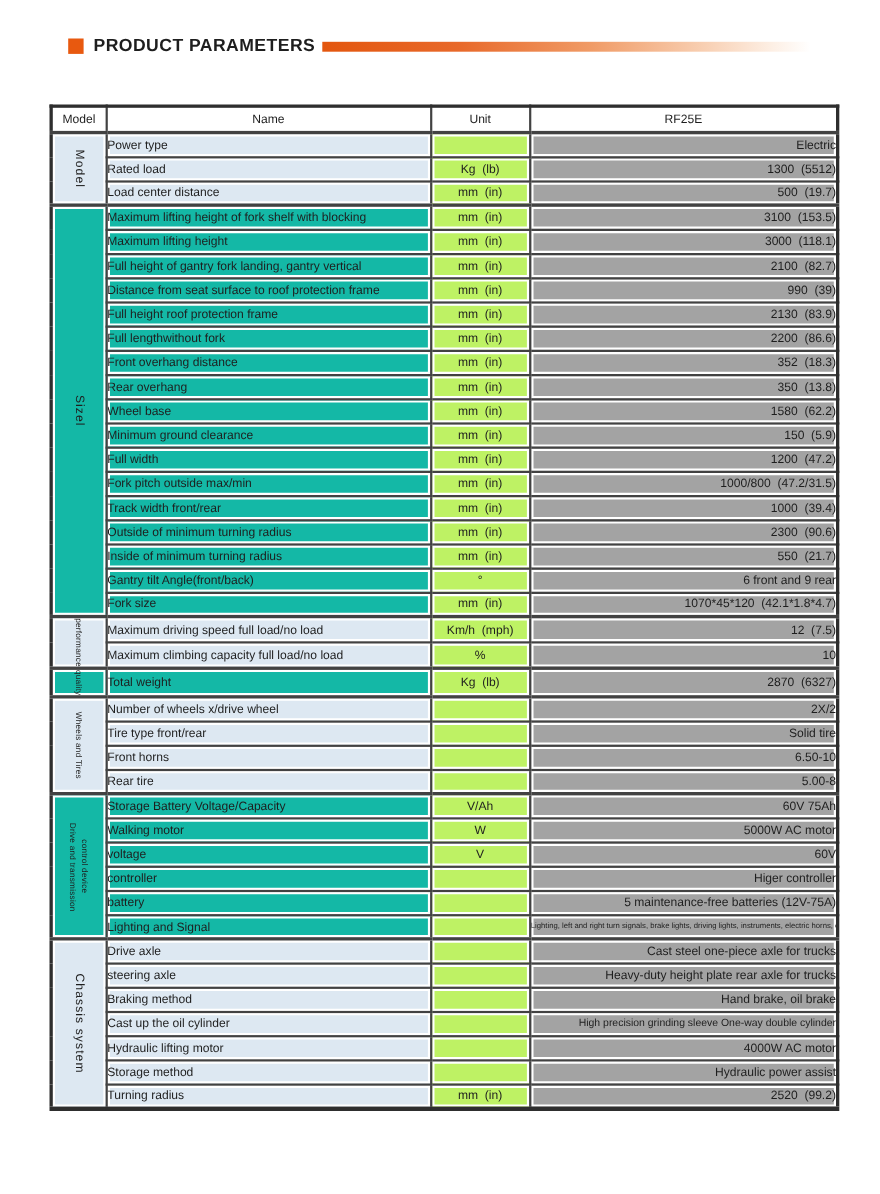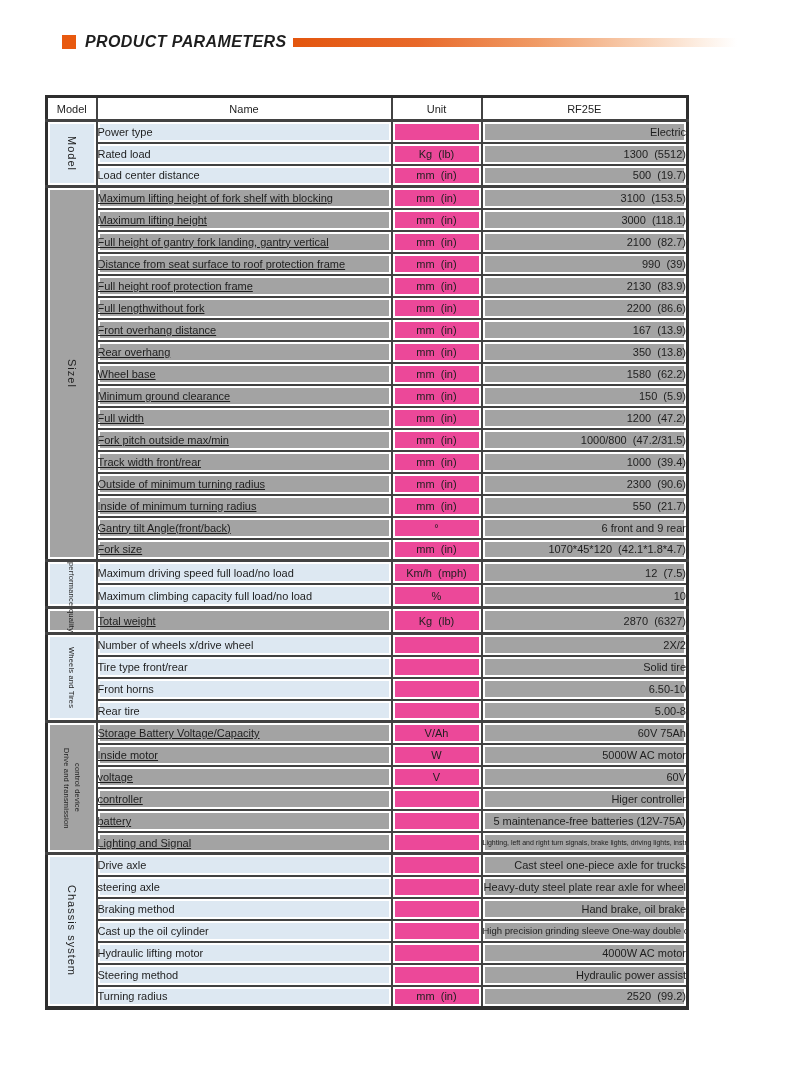--- a/index.html
+++ b/index.html
@@ -4,46 +4,46 @@
 <style>
   * { box-sizing: border-box; }
   html,body { margin:0; padding:0; }
   body {
     width:800px; height:1085px; background:#ffffff;
     font-family:"Liberation Sans", sans-serif; color:#1e1e1e;
     overflow:hidden;
   }
   .title-row { display:flex; align-items:center; margin:31px 63px 0 62px; height:22px; }
   .title-square { width:14px; height:14px; background:var(--accent,#E8590F); margin-right:9px; flex:0 0 auto; }
-  .page-title { font-size:16px; font-weight:700; margin:0; letter-spacing:.4px; white-space:nowrap;font-style:italic; }
+  .page-title { font-size:16px; font-weight:700; margin:0; letter-spacing:.4px; white-space:nowrap; }
   .title-bar { flex:1; height:9px; margin-left:6px;
     background:linear-gradient(90deg,#E3560E 0%,#E8692A 28%,#F09B66 55%,#F8CFB2 78%,#FDEFE4 92%,#ffffff 100%); }
 
   table.params {
     border-collapse:collapse; table-layout:fixed;
-    width:644px; margin:42px 0 0 45px;
+    width:718px; margin:42px 0 0 45px;
     border:3px solid #2E2E2E; border-bottom-width:4px;
   }
   .params th, .params td {
     border:2px solid #424242;
     box-shadow:inset 0 0 0 2px #ffffff;
     font-size:11px; font-weight:normal;
     padding:0; height:22px; overflow:hidden;
   }
   .params thead th { background:#ffffff; text-align:center; height:24px; }
   tr.group-start td { border-top-width:3px;margin-top:23px; }
 
   .name-cell { text-align:left; padding:0 4px 0 14px; }
-  .unit-cell { text-align:center; background:#ec4899; white-space:pre; }
+  .unit-cell { text-align:center; background:#bef264; white-space:pre; }
   .value-cell { text-align:right; padding-right:26px; background:#a3a3a3; white-space:pre; }
   .value-cell.small { font-size:9.5px; }
   .value-cell.tiny  { font-size:7px; padding-right:10px; }
 
   .tone-blue { background:#DDE8F2; }
-  .tone-gray { background:#a3a3a3;text-decoration:underline; }
+  .tone-gray { background:#14b8a6; }
 
   .group-label { text-align:center; vertical-align:middle; font-size:11px; letter-spacing:1px; }
   .group-label .vtext {
     writing-mode:vertical-lr; display:inline-block;
     vertical-align:middle; line-height:12px; margin:0 1px;
   }
   .group-label.small-label { font-size:7.5px; letter-spacing:.2px; }
   .group-label.small-label .vtext { line-height:9px; }
 </style>
 </head>
@@ -115,21 +115,21 @@
           <td class="value-cell">2130  (83.9)</td>
         </tr>
         <tr>
           <td class="name-cell tone-gray">Full lengthwithout fork</td>
           <td class="unit-cell">mm  (in)</td>
           <td class="value-cell">2200  (86.6)</td>
         </tr>
         <tr>
           <td class="name-cell tone-gray">Front overhang distance</td>
           <td class="unit-cell">mm  (in)</td>
-          <td class="value-cell">167  (13.9)</td>
+          <td class="value-cell">352  (18.3)</td>
         </tr>
         <tr>
           <td class="name-cell tone-gray">Rear overhang</td>
           <td class="unit-cell">mm  (in)</td>
           <td class="value-cell">350  (13.8)</td>
         </tr>
         <tr>
           <td class="name-cell tone-gray">Wheel base</td>
           <td class="unit-cell">mm  (in)</td>
           <td class="value-cell">1580  (62.2)</td>
@@ -212,21 +212,21 @@
           <td class="unit-cell"></td>
           <td class="value-cell">5.00-8</td>
         </tr>
         <tr class="group-start">
           <td rowspan="6" class="group-label tone-gray small-label"><div class="vtext">Drive and  transmission</div><div class="vtext">control device</div></td>
           <td class="name-cell tone-gray">Storage Battery Voltage/Capacity</td>
           <td class="unit-cell">V/Ah</td>
           <td class="value-cell">60V 75Ah</td>
         </tr>
         <tr>
-          <td class="name-cell tone-gray">Inside motor</td>
+          <td class="name-cell tone-gray">Walking motor</td>
           <td class="unit-cell">W</td>
           <td class="value-cell">5000W AC motor</td>
         </tr>
         <tr>
           <td class="name-cell tone-gray">voltage</td>
           <td class="unit-cell">V</td>
           <td class="value-cell">60V</td>
         </tr>
         <tr>
           <td class="name-cell tone-gray">controller</td>
@@ -245,39 +245,39 @@
         </tr>
         <tr class="group-start">
           <td rowspan="7" class="group-label tone-blue"><div class="vtext">Chassis system</div></td>
           <td class="name-cell tone-blue">Drive axle</td>
           <td class="unit-cell"></td>
           <td class="value-cell">Cast steel one-piece axle for trucks</td>
         </tr>
         <tr>
           <td class="name-cell tone-blue">steering axle</td>
           <td class="unit-cell"></td>
-          <td class="value-cell">Heavy-duty steel plate rear axle for wheel</td>
+          <td class="value-cell">Heavy-duty height plate rear axle for trucks</td>
         </tr>
         <tr>
           <td class="name-cell tone-blue">Braking method</td>
           <td class="unit-cell"></td>
           <td class="value-cell">Hand brake, oil brake</td>
         </tr>
         <tr>
           <td class="name-cell tone-blue">Cast up the oil cylinder</td>
           <td class="unit-cell"></td>
           <td class="value-cell small">High precision grinding sleeve One-way double cylinder</td>
         </tr>
         <tr>
           <td class="name-cell tone-blue">Hydraulic lifting motor</td>
           <td class="unit-cell"></td>
           <td class="value-cell">4000W AC motor</td>
         </tr>
         <tr>
-          <td class="name-cell tone-blue">Steering method</td>
+          <td class="name-cell tone-blue">Storage method</td>
           <td class="unit-cell"></td>
           <td class="value-cell">Hydraulic power assist</td>
         </tr>
         <tr>
           <td class="name-cell tone-blue">Turning radius</td>
           <td class="unit-cell">mm  (in)</td>
           <td class="value-cell">2520  (99.2)</td>
         </tr>
       </tbody>
   </table>

